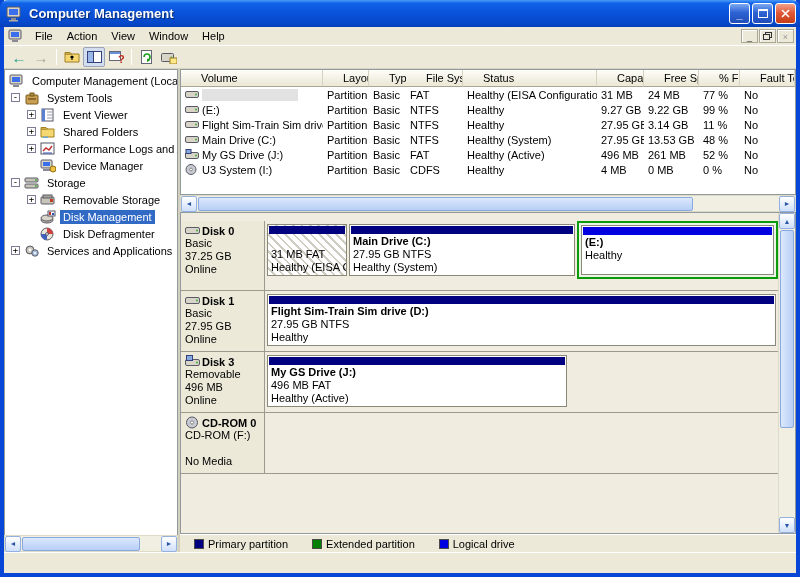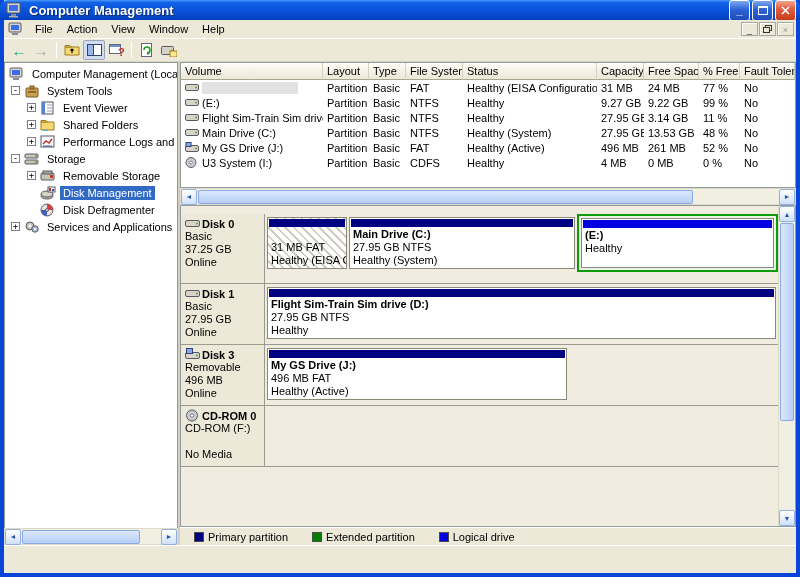--- a/index.html
+++ b/index.html
@@ -4,21 +4,21 @@
 <style>
   * { box-sizing: border-box; margin: 0; padding: 0; }
   html,body { background:#fff; }
   body { font-family:"Liberation Sans", sans-serif; font-size:11px; color:#000; }
 
   .window { width:800px; height:577px; position:relative; display:flex; flex-direction:column;
     border-left:4px solid #0846D8; border-right:4px solid #0846D8; border-bottom:4px solid #0846D8;
     background:#ECE9D8; }
 
   
-  .titlebar { height:20px; margin:-0px -4px 0 -4px; display:flex; align-items:center;
+  .titlebar { height:27px; margin:-0px -4px 0 -4px; display:flex; align-items:center;
     background:linear-gradient(180deg,#4A9AFA 0%,#1263E8 12%,#0A54DD 45%,#0646C8 88%,#0340B5 100%);
     border-radius:8px 8px 0 0; padding:0 4px 0 6px; }
   .titlebar .ticon-app { width:18px; height:16px; margin-right:5px; flex:none; }
   .title-text { color:#fff; font-weight:bold; font-size:13px; text-shadow:1px 1px 1px #0A2A6A; flex:1;
     white-space:nowrap; overflow:hidden; }
   .winbtn { width:21px; height:21px; margin-left:2px; border:1px solid #fff; border-radius:3px;
     display:flex; align-items:center; justify-content:center; color:#fff; font-size:11px; font-weight:bold;
     background:linear-gradient(180deg,#7CA8F2,#2E63D4 45%,#1F4DB8); flex:none; }
   .winbtn.close { background:linear-gradient(180deg,#F2A28A,#E25A38 45%,#C63D16); }
   .winbtn svg { display:block; }
@@ -68,21 +68,21 @@
   .sb-btn { width:16px; height:16px; flex:none; border:1px solid #93B0E0; border-radius:2px;
     background:linear-gradient(180deg,#FFFFFF,#CFE0FB); color:#2B57A8; font-size:7px;
     display:flex; align-items:center; justify-content:center; }
   .sb-thumb-h { height:14px; border:1px solid #89A9E0; border-radius:2px; background:linear-gradient(180deg,#DCE9FD,#B7CEF6); margin:0 1px; }
   .sb-thumb-v { width:14px; border:1px solid #89A9E0; border-radius:2px; background:linear-gradient(90deg,#DCE9FD,#B7CEF6); margin:1px 0; }
 
   
   .vol-list { height:126px; background:#fff; border:1px solid #919B9C; overflow:hidden; }
   .vgrid { display:grid; grid-template-columns:142px 46px 37px 57px 134px 47px 55px 41px 1fr; }
   .vh { height:17px; background:linear-gradient(180deg,#FEFEFA,#EDEAD9 85%);
-    border-right:1px solid #D5D2C2; border-bottom:1px solid #A8A590; padding:2px 4px; white-space:nowrap; overflow:hidden; }
+    border-right:1px solid #D5D2C2; border-bottom:1px solid #A8A590; padding:2px 20px; white-space:nowrap; overflow:hidden; }
   .vrow { height:15px; }
   .vc { padding:1px 4px; white-space:nowrap; overflow:hidden; display:flex; align-items:center; }
   .vc .ticon { width:14px; height:11px; margin-right:3px; }
   .ghost-box { width:96px; height:12px; background:#E2E2E2; }
 
   
   .graph-wrap { height:322px; display:flex; border:1px solid #919B9C; background:#F0EDE0; min-height:0; }
   .graph { flex:1; padding-top:8px; overflow:hidden; }
   .disk-row { display:flex; border-bottom:1px solid #9C9A8E; }
   .disk-row.first { height:70px; } .disk-row:not(.first) { height:61px; }
@@ -268,20 +268,32 @@
           <span class="ticon">
               <svg width="16" height="14" viewBox="0 0 16 14">
                 <rect x="1" y="1" width="13" height="11" fill="#fff" stroke="#556"></rect>
                 <polyline points="3,9 6,6 9,8 12,4" fill="none" stroke="#C03030" stroke-width="1.4"></polyline>
                 <line x1="3" y1="11" x2="12" y2="11" stroke="#3050B0"></line>
               </svg>
             </span>
           <span class="tlabel">Performance Logs and Alerts</span>
         </div>
 
+        <div class="tree-item lvl2">
+          <span class="exp-space"></span>
+          <span class="ticon">
+              <svg width="16" height="14" viewBox="0 0 16 14">
+                <rect x="1" y="1" width="11" height="8" rx="1" fill="#D8D4C8" stroke="#5A5A66"></rect>
+                <rect x="3" y="3" width="7" height="4" fill="#3B6EEA"></rect>
+                <rect x="3" y="10" width="7" height="2" fill="#8A8A96"></rect>
+                <circle cx="13" cy="10" r="3" fill="#F0C040" stroke="#907010"></circle>
+              </svg>
+            </span>
+          <span class="tlabel">Device Manager</span>
+        </div>
 
         <div class="tree-item lvl1">
           <span class="expander">-</span>
           <span class="ticon">
               <svg width="16" height="14" viewBox="0 0 16 14">
                 <rect x="1" y="2" width="13" height="4" rx="1" fill="#C8C4B8" stroke="#5A5A66"></rect>
                 <rect x="1" y="8" width="13" height="4" rx="1" fill="#C8C4B8" stroke="#5A5A66"></rect>
                 <circle cx="12" cy="4" r="0.9" fill="#3A3"></circle>
                 <circle cx="12" cy="10" r="0.9" fill="#3A3"></circle>
               </svg>

